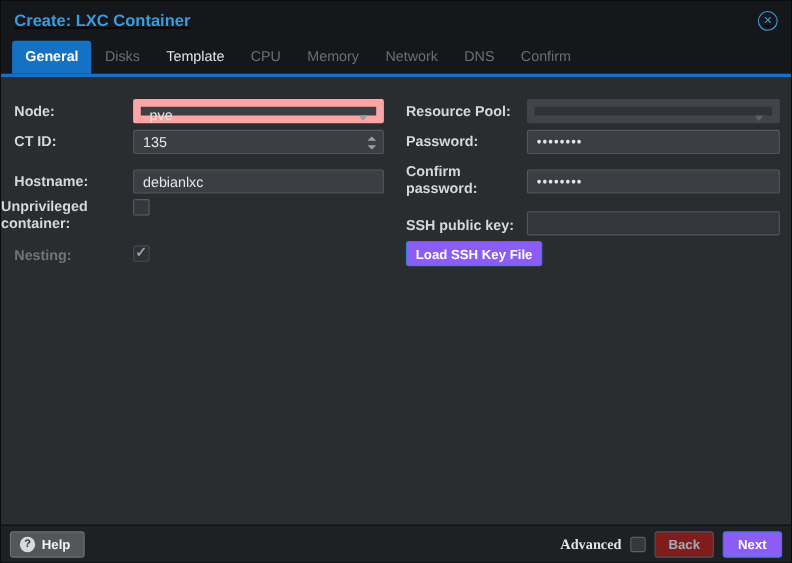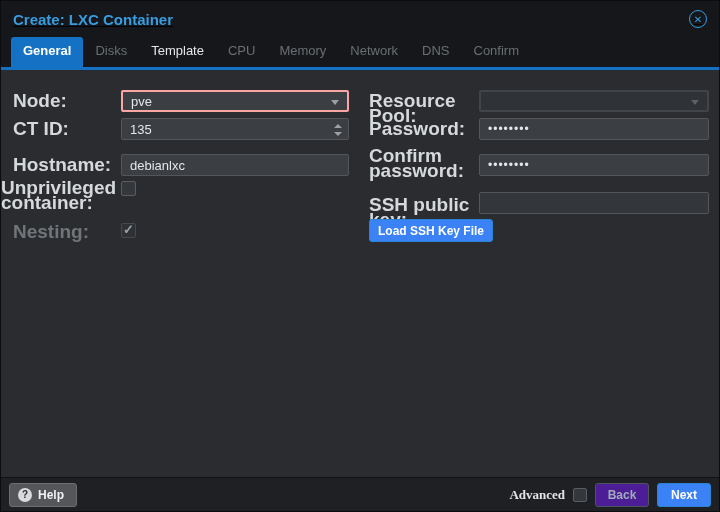--- a/index.html
+++ b/index.html
@@ -21,27 +21,27 @@
     background: #15171a; display: flex; padding: 0 10px;
     gap: 0; border-bottom: 3px solid #1571c4; }
   .tab { padding: 6px 12px 6px; font-size: 13px; color: #e4e6e8;
     border-radius: 3px 3px 0 0; cursor: pointer; white-space: nowrap; }
   .tab.active { background: #1571c4; color: #ffffff; font-weight: bold; }
   .tab.disabled { color: #6a6f74; cursor: default; }
 
   
   .form { position: absolute; top: 72px; left: 0; right: 0; bottom: 34px;
     background: #2a2c30; }
-  .lbl { position: absolute; font-size: 19px; font-weight: bold; color: #d6d9db;
+  .lbl { position: absolute; font-size: 13px; font-weight: bold; color: #d6d9db;
     line-height: 15px; }
   .lbl.disabled { color: #70757a; }
 
   .field { position: absolute; height: 22px; background: #3b3e43;
-    border: 2px solid #fca5a5; border-radius: 2px; color: #e4e6e8;
-    font-size: 13px; padding: 0 8px; display: flex; align-items: center; }
+    border: 7px solid #fca5a5; border-radius: 2px; color: #e4e6e8;
+    font-size: 13px; padding: 0 8px; display: flex; align-items: flex-start; }
   .field.disabled { background: #2f3237; border-color: #41454a; }
   input.finput { width: 100%; height: 100%; background: transparent; border: none;
     outline: none; color: #e4e6e8; font-size: 13px; font-family: "Liberation Sans", sans-serif; }
   .fwrap { position: absolute; height: 22px; background: #3b3e43;
     border: 1px solid #53575c; border-radius: 2px; padding: 0 18px 0 8px; }
   .pwd input.finput { letter-spacing: 1px; font-size: 12px; }
 
   .chev { position: absolute; right: 8px; top: 8px; width: 0; height: 0;
     border-left: 4px solid transparent; border-right: 4px solid transparent;
     border-top: 5px solid #9aa0a5; }
@@ -55,22 +55,22 @@
     border-right: 4px solid transparent; border-top: 4px solid #9aa0a5; }
 
   .cb { position: absolute; width: 15px; height: 15px; background: #34373c;
     border: 1px solid #5a5e63; border-radius: 2px; cursor: pointer; }
   .cb.checked::after { content: "\2713"; position: absolute; left: 1px; top: -2px;
     color: #9aa0a5; font-size: 13px; font-weight: bold; }
   .cb.disabled { background: #2e3135; border-color: #46494e; cursor: default; }
 
   .btn { border-radius: 3px; font-size: 12px; font-weight: bold; color: #ffffff;
     display: flex; align-items: center; justify-content: center; cursor: pointer; }
-  .btn.blue { background: #3b82f6; border: 1px solid #2a84d6; }
-  .btn.gray-disabled { background: #4c1d95; border: 1px solid #4c545e; color: #9fadbb; cursor: default; }
+  .btn.blue { background: #8b5cf6; border: 1px solid #2a84d6; }
+  .btn.gray-disabled { background: #7f1d1d; border: 1px solid #4c545e; color: #9fadbb; cursor: default; }
 
   .loadssh { position: absolute; left: 368px; top: 146px; width: 124px; height: 23px; }
 
   
   .footer { position: absolute; left: 0; right: 0; bottom: 0; height: 34px;
     background: #1e2023; border-top: 1px solid #101214; display: flex;
     align-items: center; padding: 0 8px; }
   .helpbtn { height: 24px; background: #545659; border: 1px solid #6b6e71;
     border-radius: 3px; color: #f0f1f2; font-size: 12px; font-weight: bold;
     display: flex; align-items: center; gap: 6px; padding: 0 12px 0 8px; cursor: pointer; }

